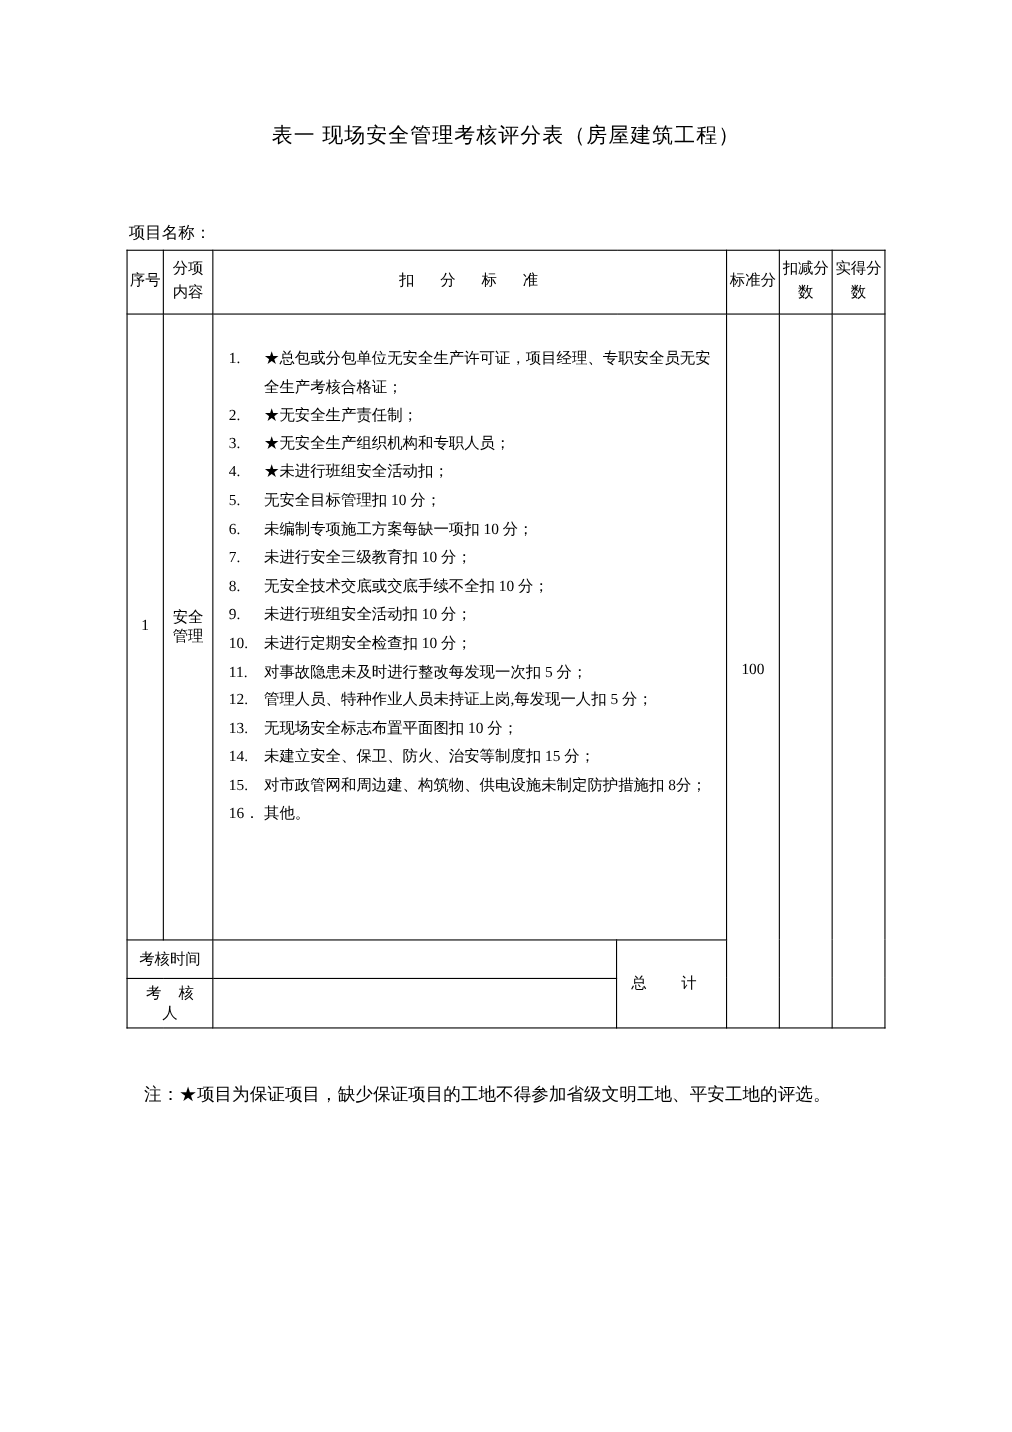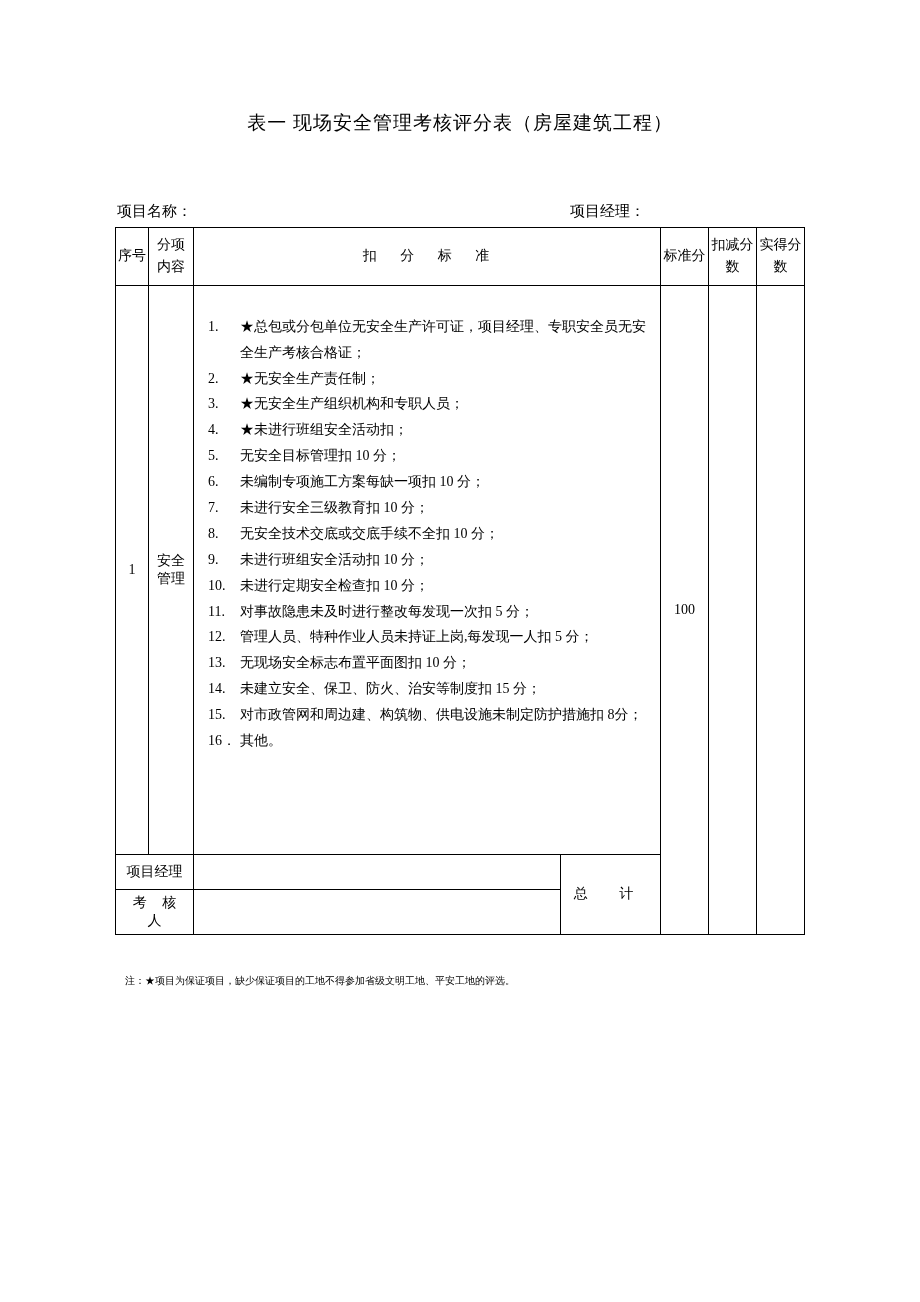--- a/index.html
+++ b/index.html
@@ -93,34 +93,33 @@
     }
     .assess-label-spaced {
       padding: 4px 2px;
       letter-spacing: 6px;
       padding-left: 8px;
     }
     .total-cell {
       letter-spacing: 14px;
     }
     .note {
-      margin-top: 38px;
-      font-size: 10px;
+      margin-top: 48px;
+      font-size: 16px;
       text-indent: 1em;
       line-height: 1.6;
     }
   </style>
 </head>
 <body>
 
 <div class="title">表一 现场安全管理考核评分表（房屋建筑工程）</div>
 
 <div class="header-row">
   <div class="header-left">项目名称：</div>
-  <div class="header-right">项目经理：</div>
 </div>
 
 <table>
   <colgroup>
     <col class="col-seq">
     <col class="col-cat">
     <col class="col-criteria">
     <col style="width:100px">
     <col class="col-std">
     <col class="col-ded">
@@ -204,21 +203,21 @@
               <span class="num">16．</span>
               <span class="txt">其他。</span>
             </li>
       </ul>
     </td>
     <td rowspan="3">100</td>
     <td rowspan="3"></td>
     <td rowspan="3"></td>
   </tr>
   <tr>
-    <td colspan="2" class="assess-label">项目经理</td>
+    <td colspan="2" class="assess-label">考核时间</td>
     <td></td>
     <td rowspan="2" class="total-cell">总 计</td>
   </tr>
   <tr>
     <td colspan="2" class="assess-label-spaced">考 核 人</td>
     <td></td>
   </tr>
 </tbody>
   </table>
 

